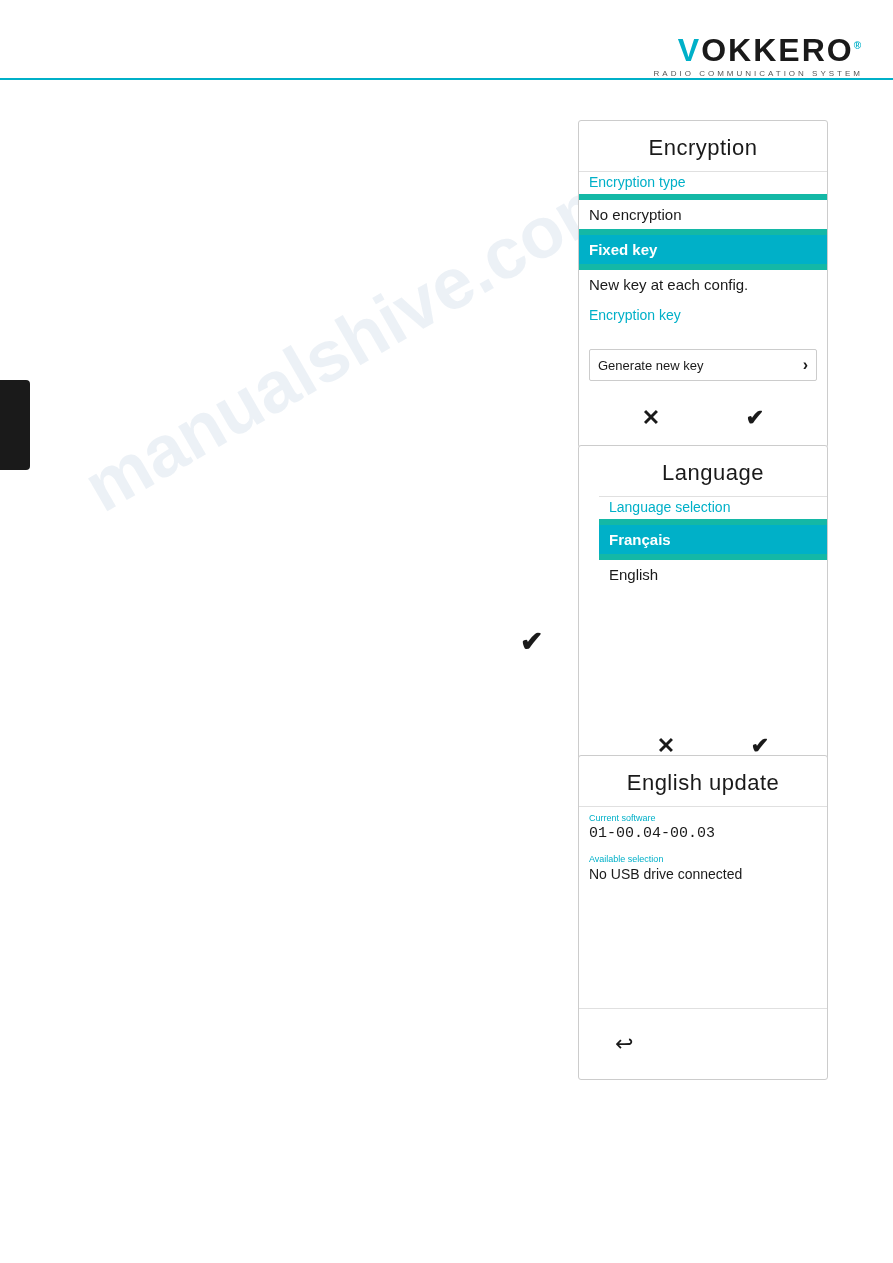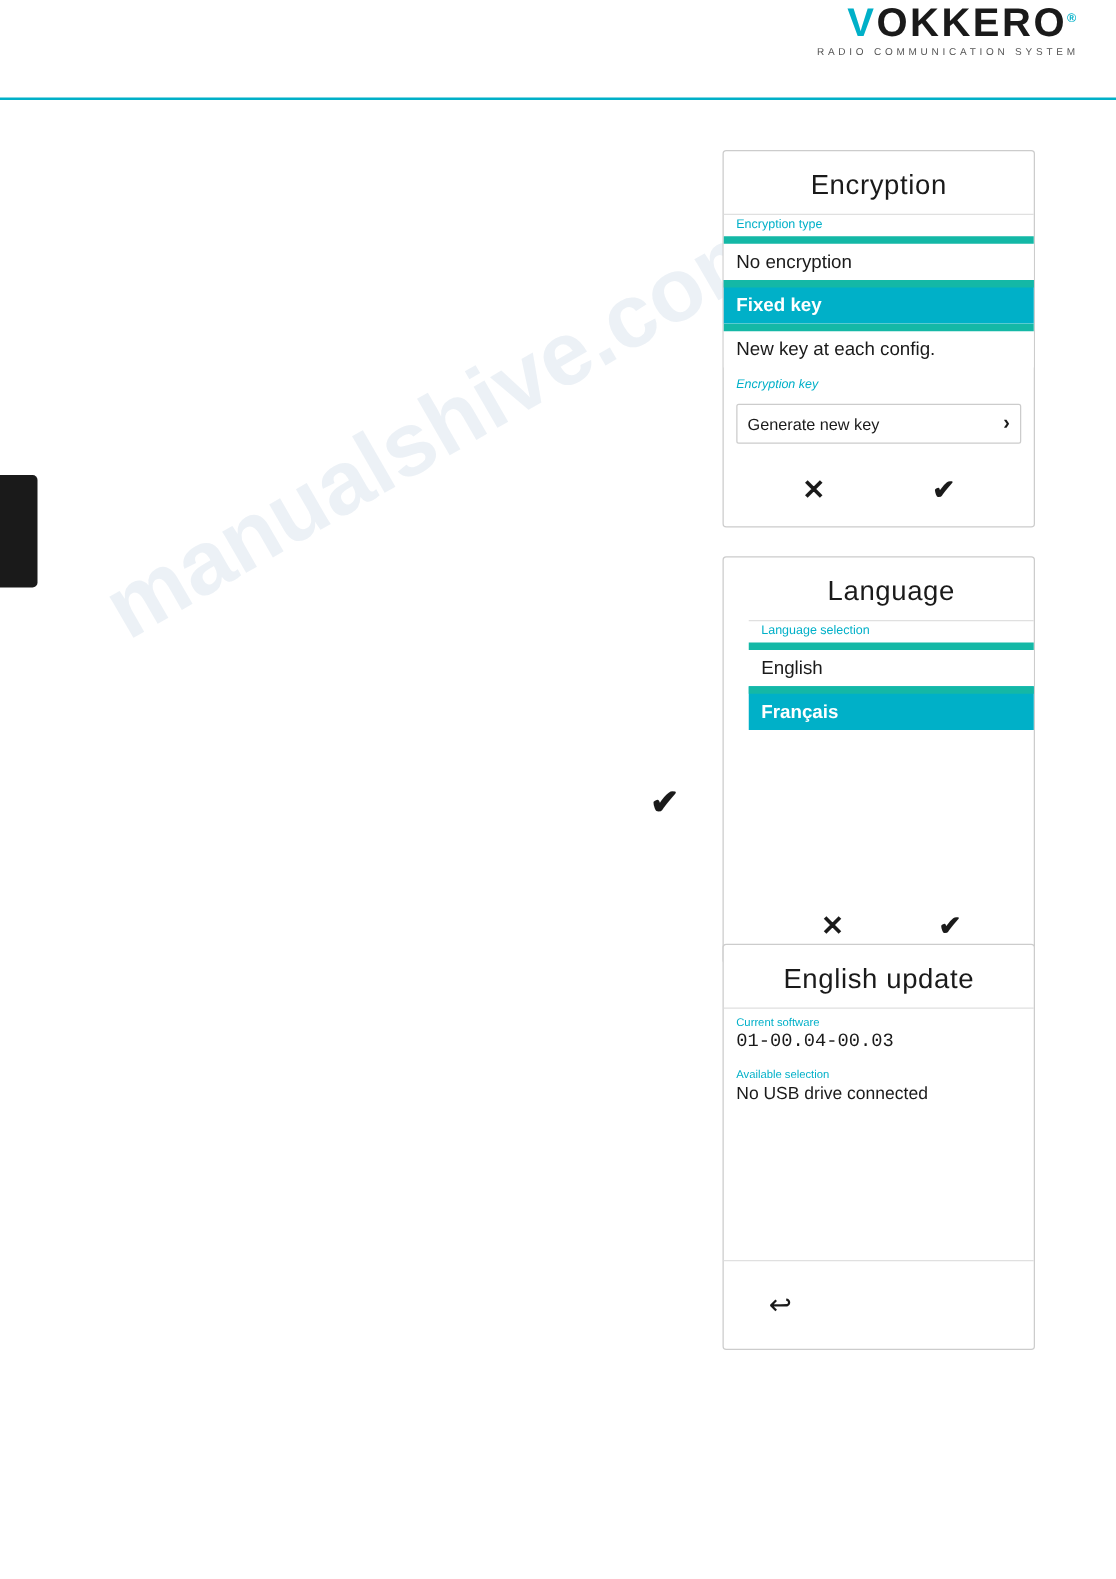--- a/index.html
+++ b/index.html
@@ -14,21 +14,21 @@
 
     
     .header {
       position: absolute;
       top: 0;
       left: 0;
       right: 0;
       height: 80px;
       border-bottom: 2px solid #00b0c8;
       display: flex;
-      align-items: flex-start;
+      align-items: flex-end;
       justify-content: flex-end;
       padding-right: 30px;
     }
 
     .logo-container {
       display: flex;
       flex-direction: column;
       align-items: flex-end;
     }
 
@@ -107,21 +107,21 @@
     .panel-title {
       text-align: center;
       font-size: 22px;
       font-weight: 300;
       color: #1a1a1a;
       padding: 14px 10px 10px;
       letter-spacing: 0.5px;
     }
 
     .panel-label {
-      font-size: 10px;
+      font-size: 14px;
       color: #00b0c8;
       padding: 0 10px 4px;
       margin-top: 2px;
     }
 
     .list-option {
       padding: 6px 10px;
       font-size: 15px;
       color: #1a1a1a;
       background: #ffffff;
@@ -157,21 +157,21 @@
     .action-btn.cancel {
       color: #1a1a1a;
     }
 
     .action-btn.confirm {
       color: #1a1a1a;
     }
 
     
     .key-row {
-      margin: 6px 10px 4px;
+      margin: 22px 10px 4px;
       border: 1.5px solid #cccccc;
       border-radius: 2px;
       display: flex;
       align-items: center;
       justify-content: space-between;
       padding: 6px 8px;
     }
 
     .key-row-text {
       font-size: 13px;
@@ -241,37 +241,37 @@
 
 <div class="floating-check">✔</div>
 
 <div class="panel panel-encryption">
   <div class="panel-title">Encryption</div>
   <div class="panel-divider"></div>
   <div class="panel-label">Encryption type</div>
   <div class="list-option">No encryption</div>
   <div class="list-option selected">Fixed key</div>
   <div class="list-option">New key at each config.</div>
-  <div class="panel-label" style="margin-top:8px;font-style:italic;">Encryption key</div>
+  <div class="panel-label" style="margin-top:8px;">Encryption key</div>
   <div class="key-row">
     <span class="key-row-text">Generate new key</span>
     <span class="key-row-arrow">›</span>
   </div>
   <div class="panel-actions">
     <span class="action-btn cancel">✕</span>
     <span class="action-btn confirm">✔</span>
   </div>
 </div>
 
 <div class="panel panel-language">
   <div class="panel-title">Language</div>
   <div class="panel-divider"></div>
   <div class="panel-label">Language selection</div>
+  <div class="list-option selected">Français</div>
   <div class="list-option">English</div>
-  <div class="list-option selected">Français</div>
   <div style="height: 120px;"></div>
   <div class="panel-actions">
     <span class="action-btn cancel">✕</span>
     <span class="action-btn confirm">✔</span>
   </div>
 </div>
 
 <div class="panel panel-device">
   <div class="panel-title">English update</div>
   <div class="panel-divider"></div>

